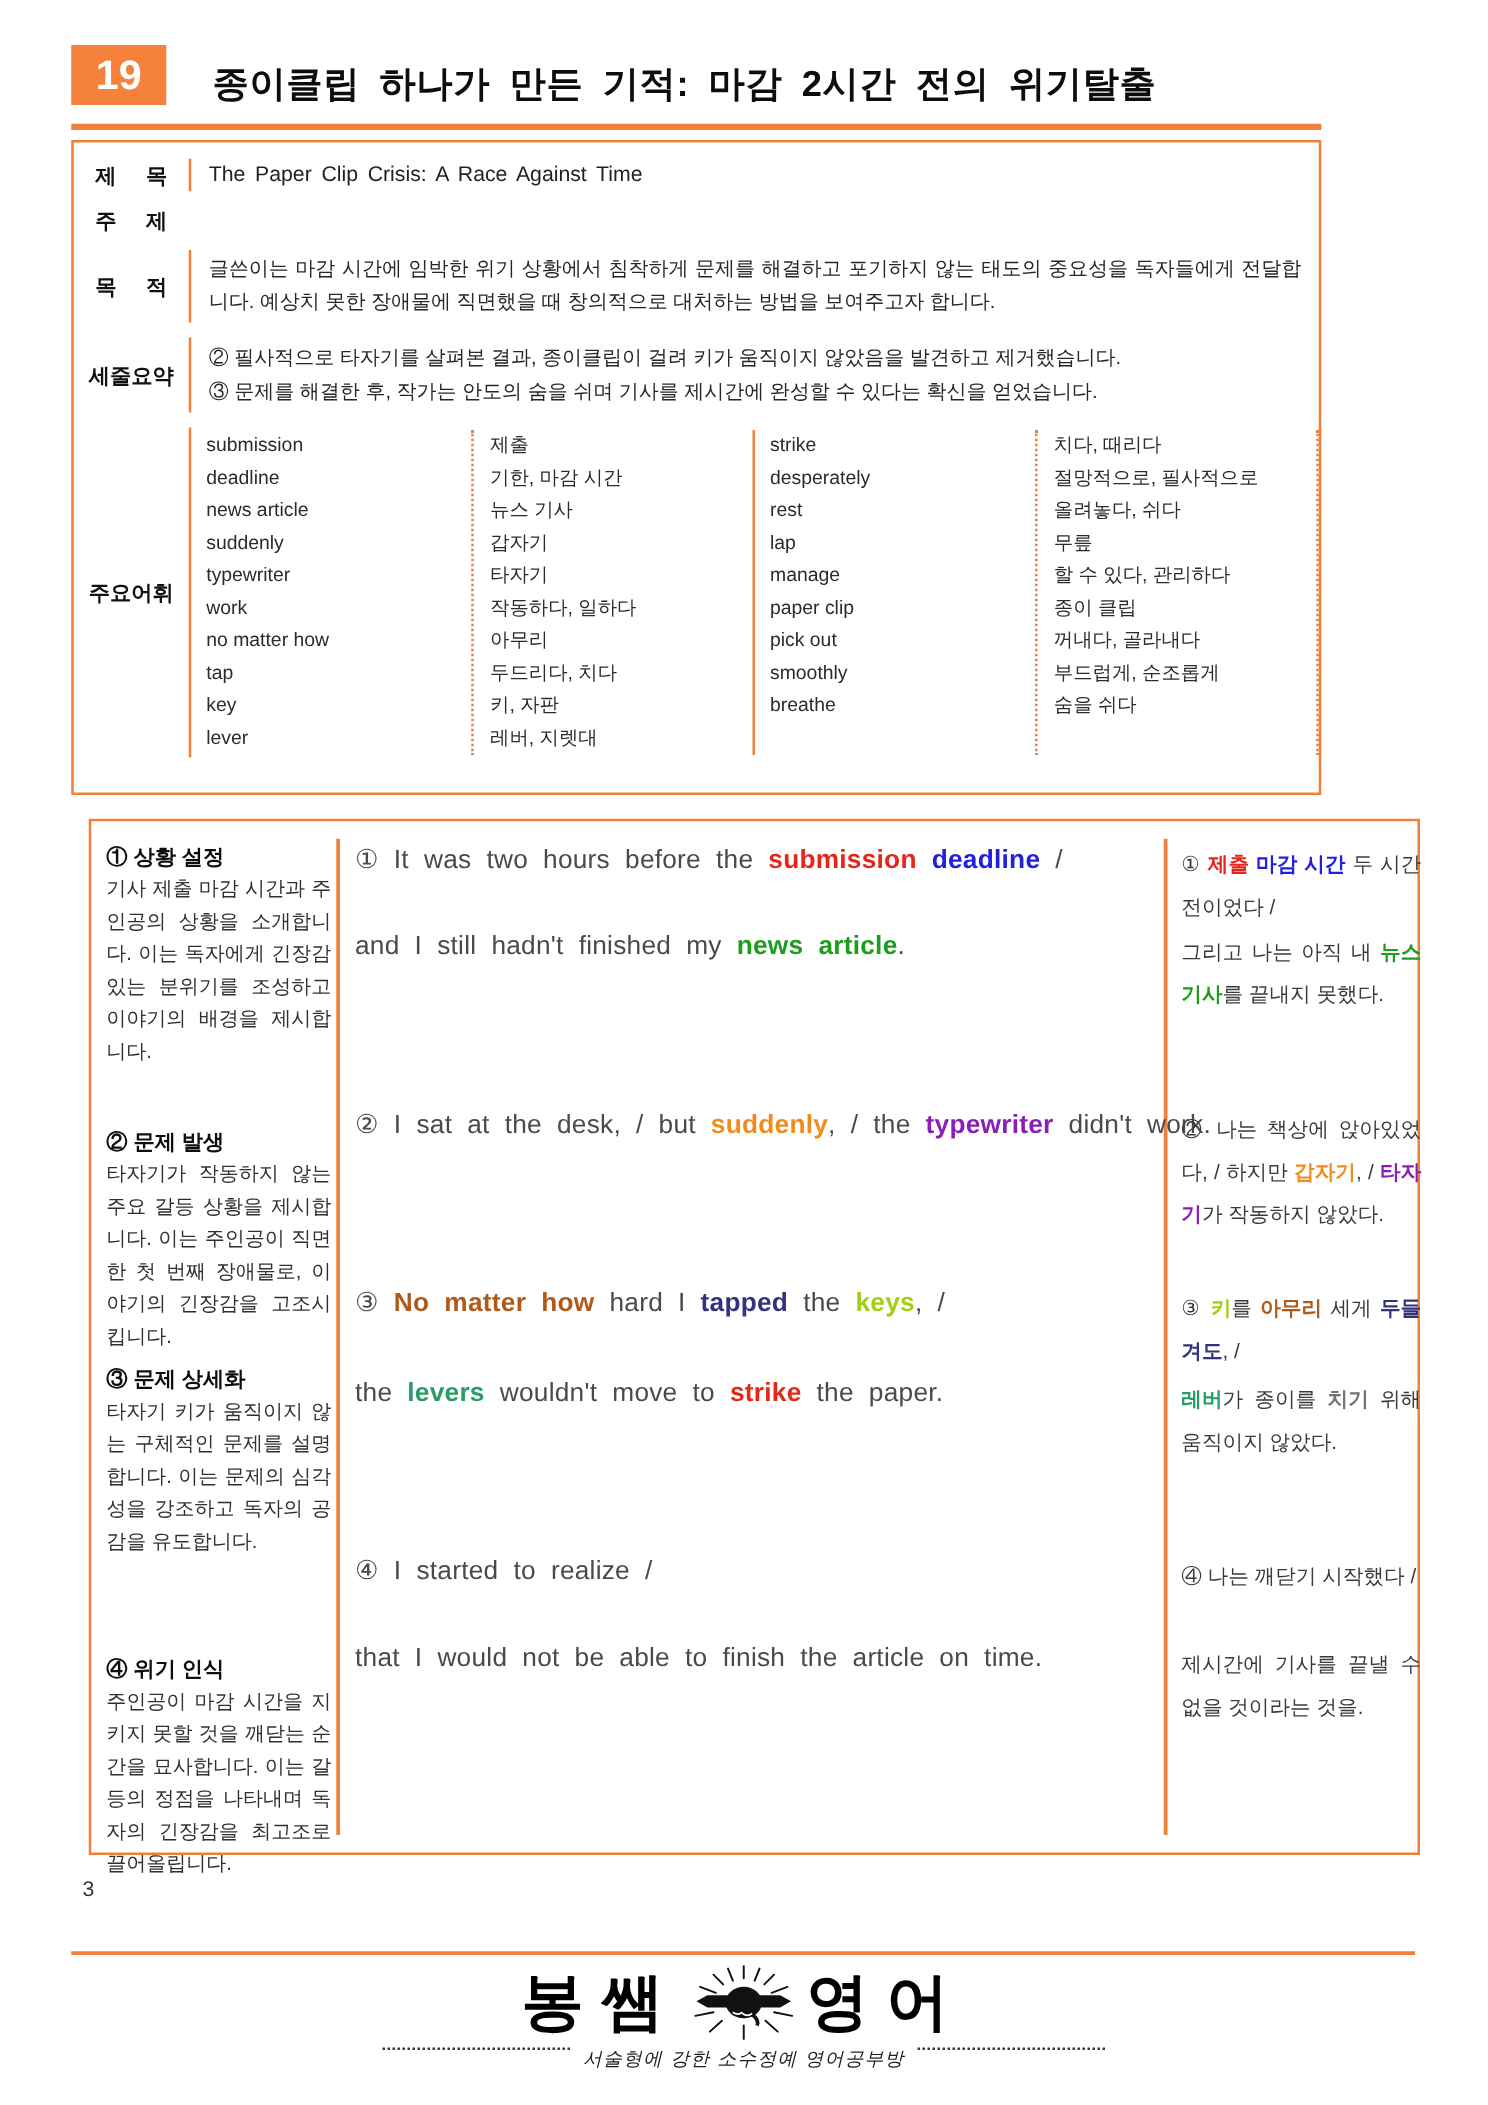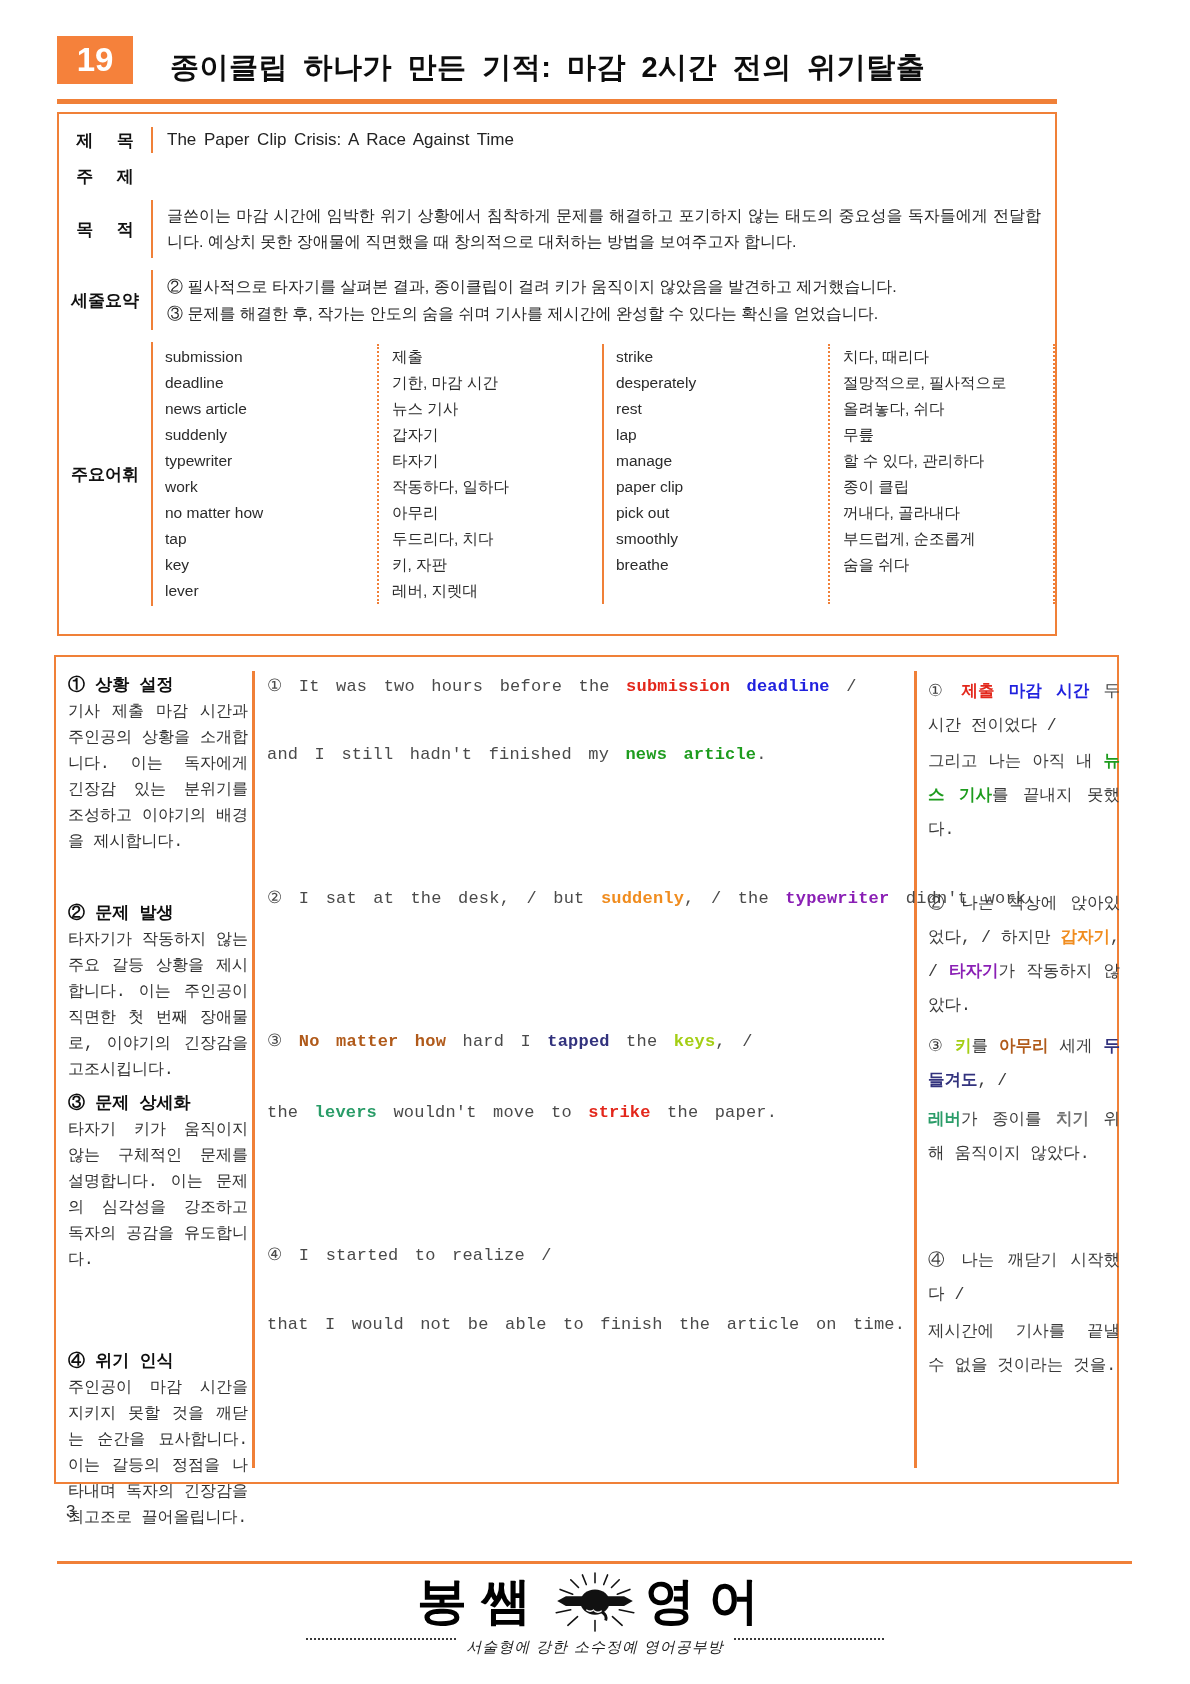--- a/index.html
+++ b/index.html
@@ -39,31 +39,31 @@
   .vocab-content{padding:2px 0 2px 0;}
   .vocab-grid{display:flex;}
   .vocab-pair{flex:1;display:flex;}
   .pair-b{border-left:2.5px solid #F08038;border-right:2px dotted #F08038;}
   .vocab-en-col{flex:0 0 212px;padding-left:12px;}
   .vocab-ko-col{flex:1;border-left:2px dotted #F08038;padding-left:13px;}
   .vocab-line{line-height:26px;font-size:15.5px;color:#2b2b2b;white-space:nowrap;}
 
   
   .analysis-box{
-    position:absolute;left:54px;top:655px;width:1065px;height:829px;
-    border:2.5px solid #F08038;box-sizing:border-box;background:#fff;font-family:Liberation Mono, monospace;
+    position:absolute;left:71px;top:655px;width:1065px;height:829px;
+    border:2.5px solid #F08038;box-sizing:border-box;background:#fff;
   }
   .vline{position:absolute;width:2.5px;background:#F08038;top:14px;bottom:14px;}
   .vline-1{left:196px;}
   .vline-2{left:858px;}
   .analysis-notes{position:absolute;left:12px;top:16px;width:180px;}
   .note-heading{font-weight:bold;font-size:17px;color:#0e0e0e;line-height:26px;}
   .note-text{font-size:16px;color:#303030;line-height:26px;text-align:justify;word-break:break-all;}
   .eng-line{
-    position:absolute;left:211px;width:625px;font-size:17px;color:#4a4a4a;
+    position:absolute;left:211px;width:625px;font-size:21px;color:#4a4a4a;
     word-spacing:6px;letter-spacing:0.2px;white-space:nowrap;
   }
   .kor-block{
     position:absolute;left:872px;width:192px;font-size:16.5px;color:#3a3a3a;
     line-height:34px;text-align:justify;word-break:break-all;
   }
   .kw{font-weight:bold;}
 
   
   .page-num{position:absolute;left:66px;top:1502px;font-size:17px;color:#333;}

